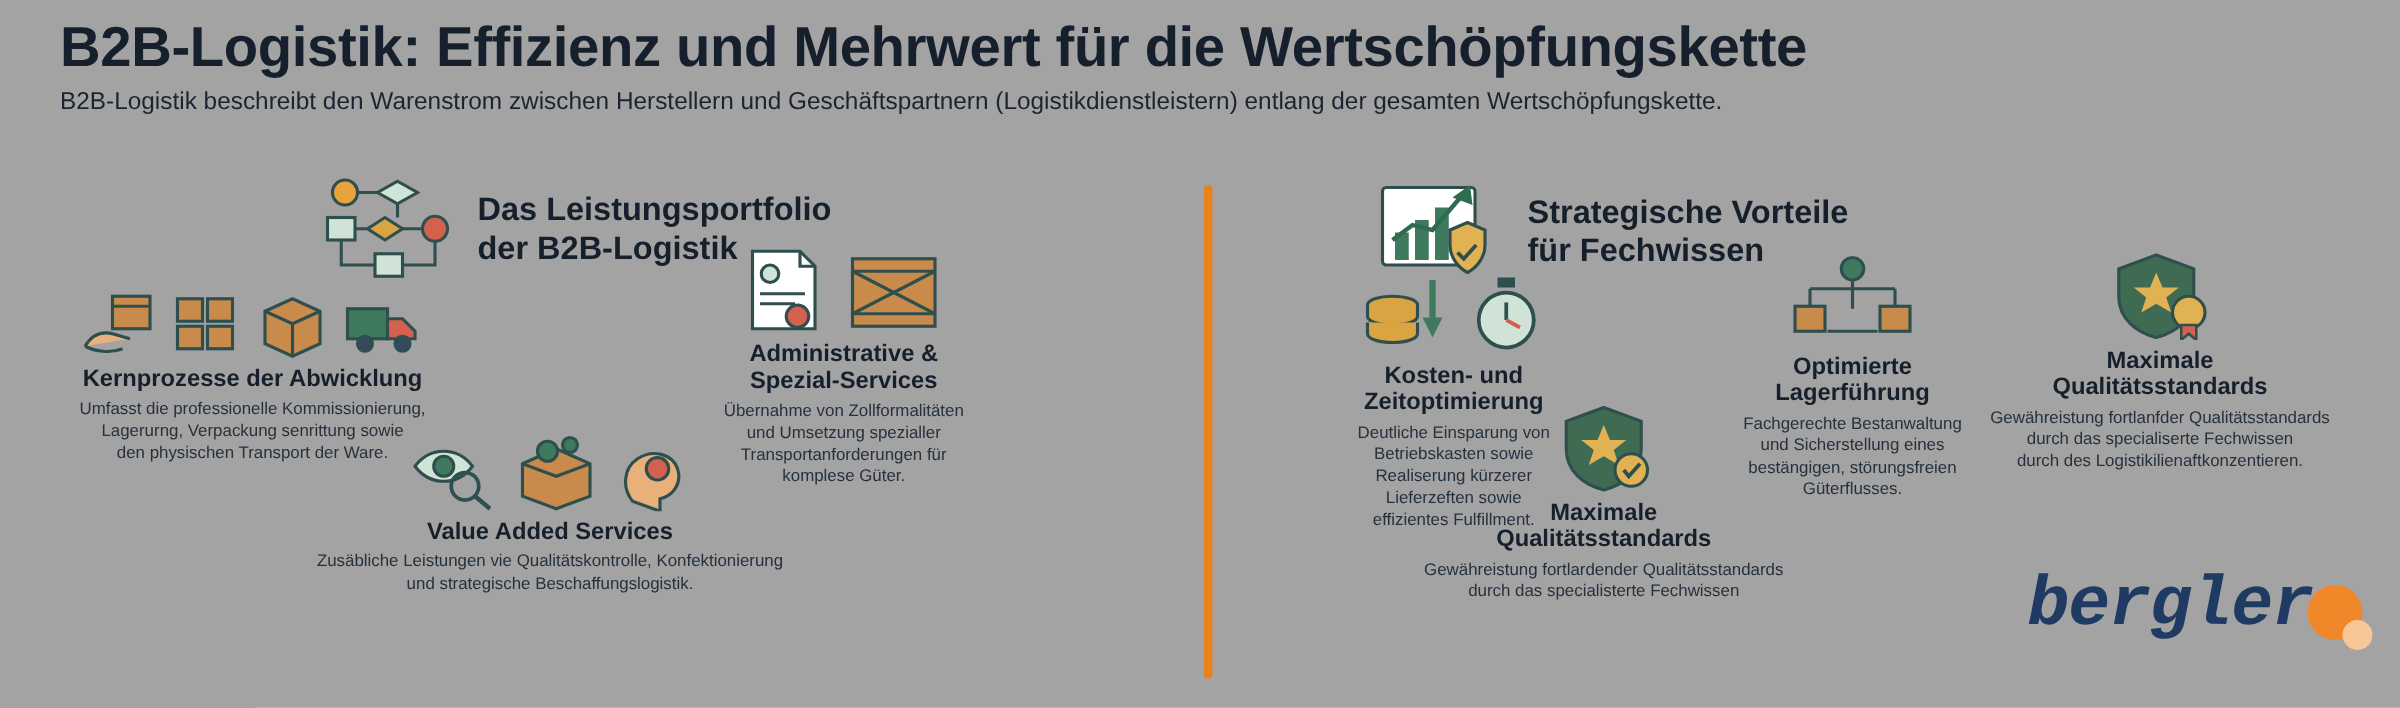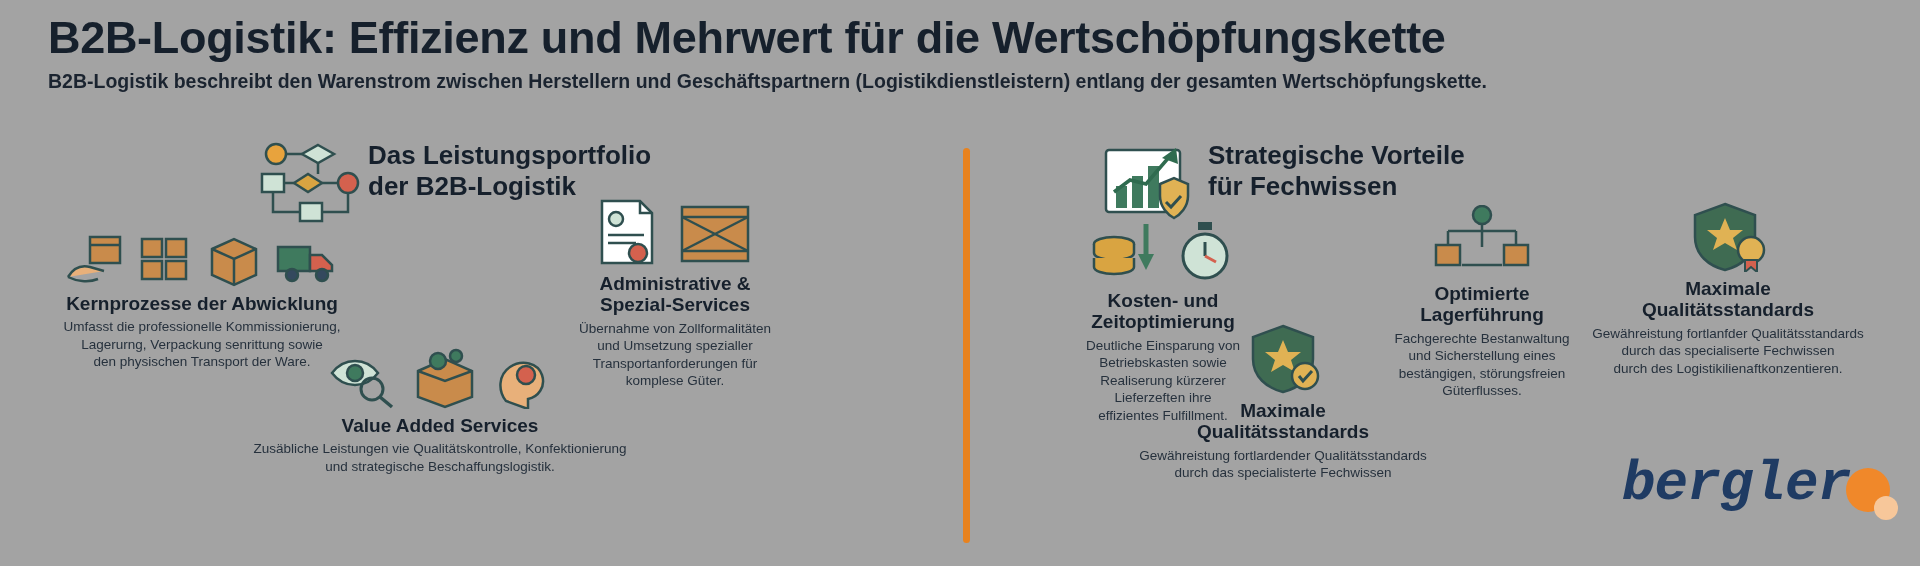--- a/index.html
+++ b/index.html
@@ -37,21 +37,20 @@
     color: #16202c;
     margin: 0 0 6px 0;
     white-space: nowrap;
   }
   .subtitle {
     font-size: 19.5px;
     line-height: 1.35;
     color: #1b2430;
     margin: 0;
     max-width: 1800px;
-    font-weight: bold;
   }
   .subtitle span {
     display: block;
     white-space: nowrap;
   }
 
   
   .divider {
     position: absolute;
     left: 963px;
@@ -59,21 +58,22 @@
     width: 7px;
     height: 395px;
     background: #e8821e;
     border-radius: 4px;
   }
 
   
   .section-head {
     position: absolute;
     display: flex;
-    align-items: flex-start;
+    align-items: center;
+    gap: 14px;
   }
   .section-head .sh-text {
     font-size: 26px;
     font-weight: bold;
     line-height: 1.18;
     color: #16202c;
     white-space: nowrap;
   }
   #sec-left { left: 250px; top: 140px; }
   #sec-right { left: 1098px; top: 140px; }
@@ -333,21 +333,21 @@
       </span>
     </div>
     <h3>
       <span>Kosten- und</span><br>
       <span>Zeitoptimierung</span>
     </h3>
     <p>
       <span>Deutliche Einsparung von</span><br>
       <span>Betriebskasten sowie</span><br>
       <span>Realiserung kürzerer</span><br>
-      <span>Lieferzeften ihre</span><br>
+      <span>Lieferzeften sowie</span><br>
       <span>effizientes Fulfillment.</span>
     </p>
   </div>
 
   <div class="card" id="card-maxq">
     <div class="icons">
       <span>
         <svg width="80" height="72" viewBox="0 0 80 72">
           <path d="M40 4 l30 11 v22 c0 18 -14 29 -30 33 c-16 -4 -30 -15 -30 -33 V15z" fill="#3f6b52" stroke="#2f4f4f" stroke-width="2.5"></path>
           <polygon points="40,18 45,30 58,30 48,38 52,50 40,43 28,50 32,38 22,30 35,30" fill="#e0b254"></polygon>

